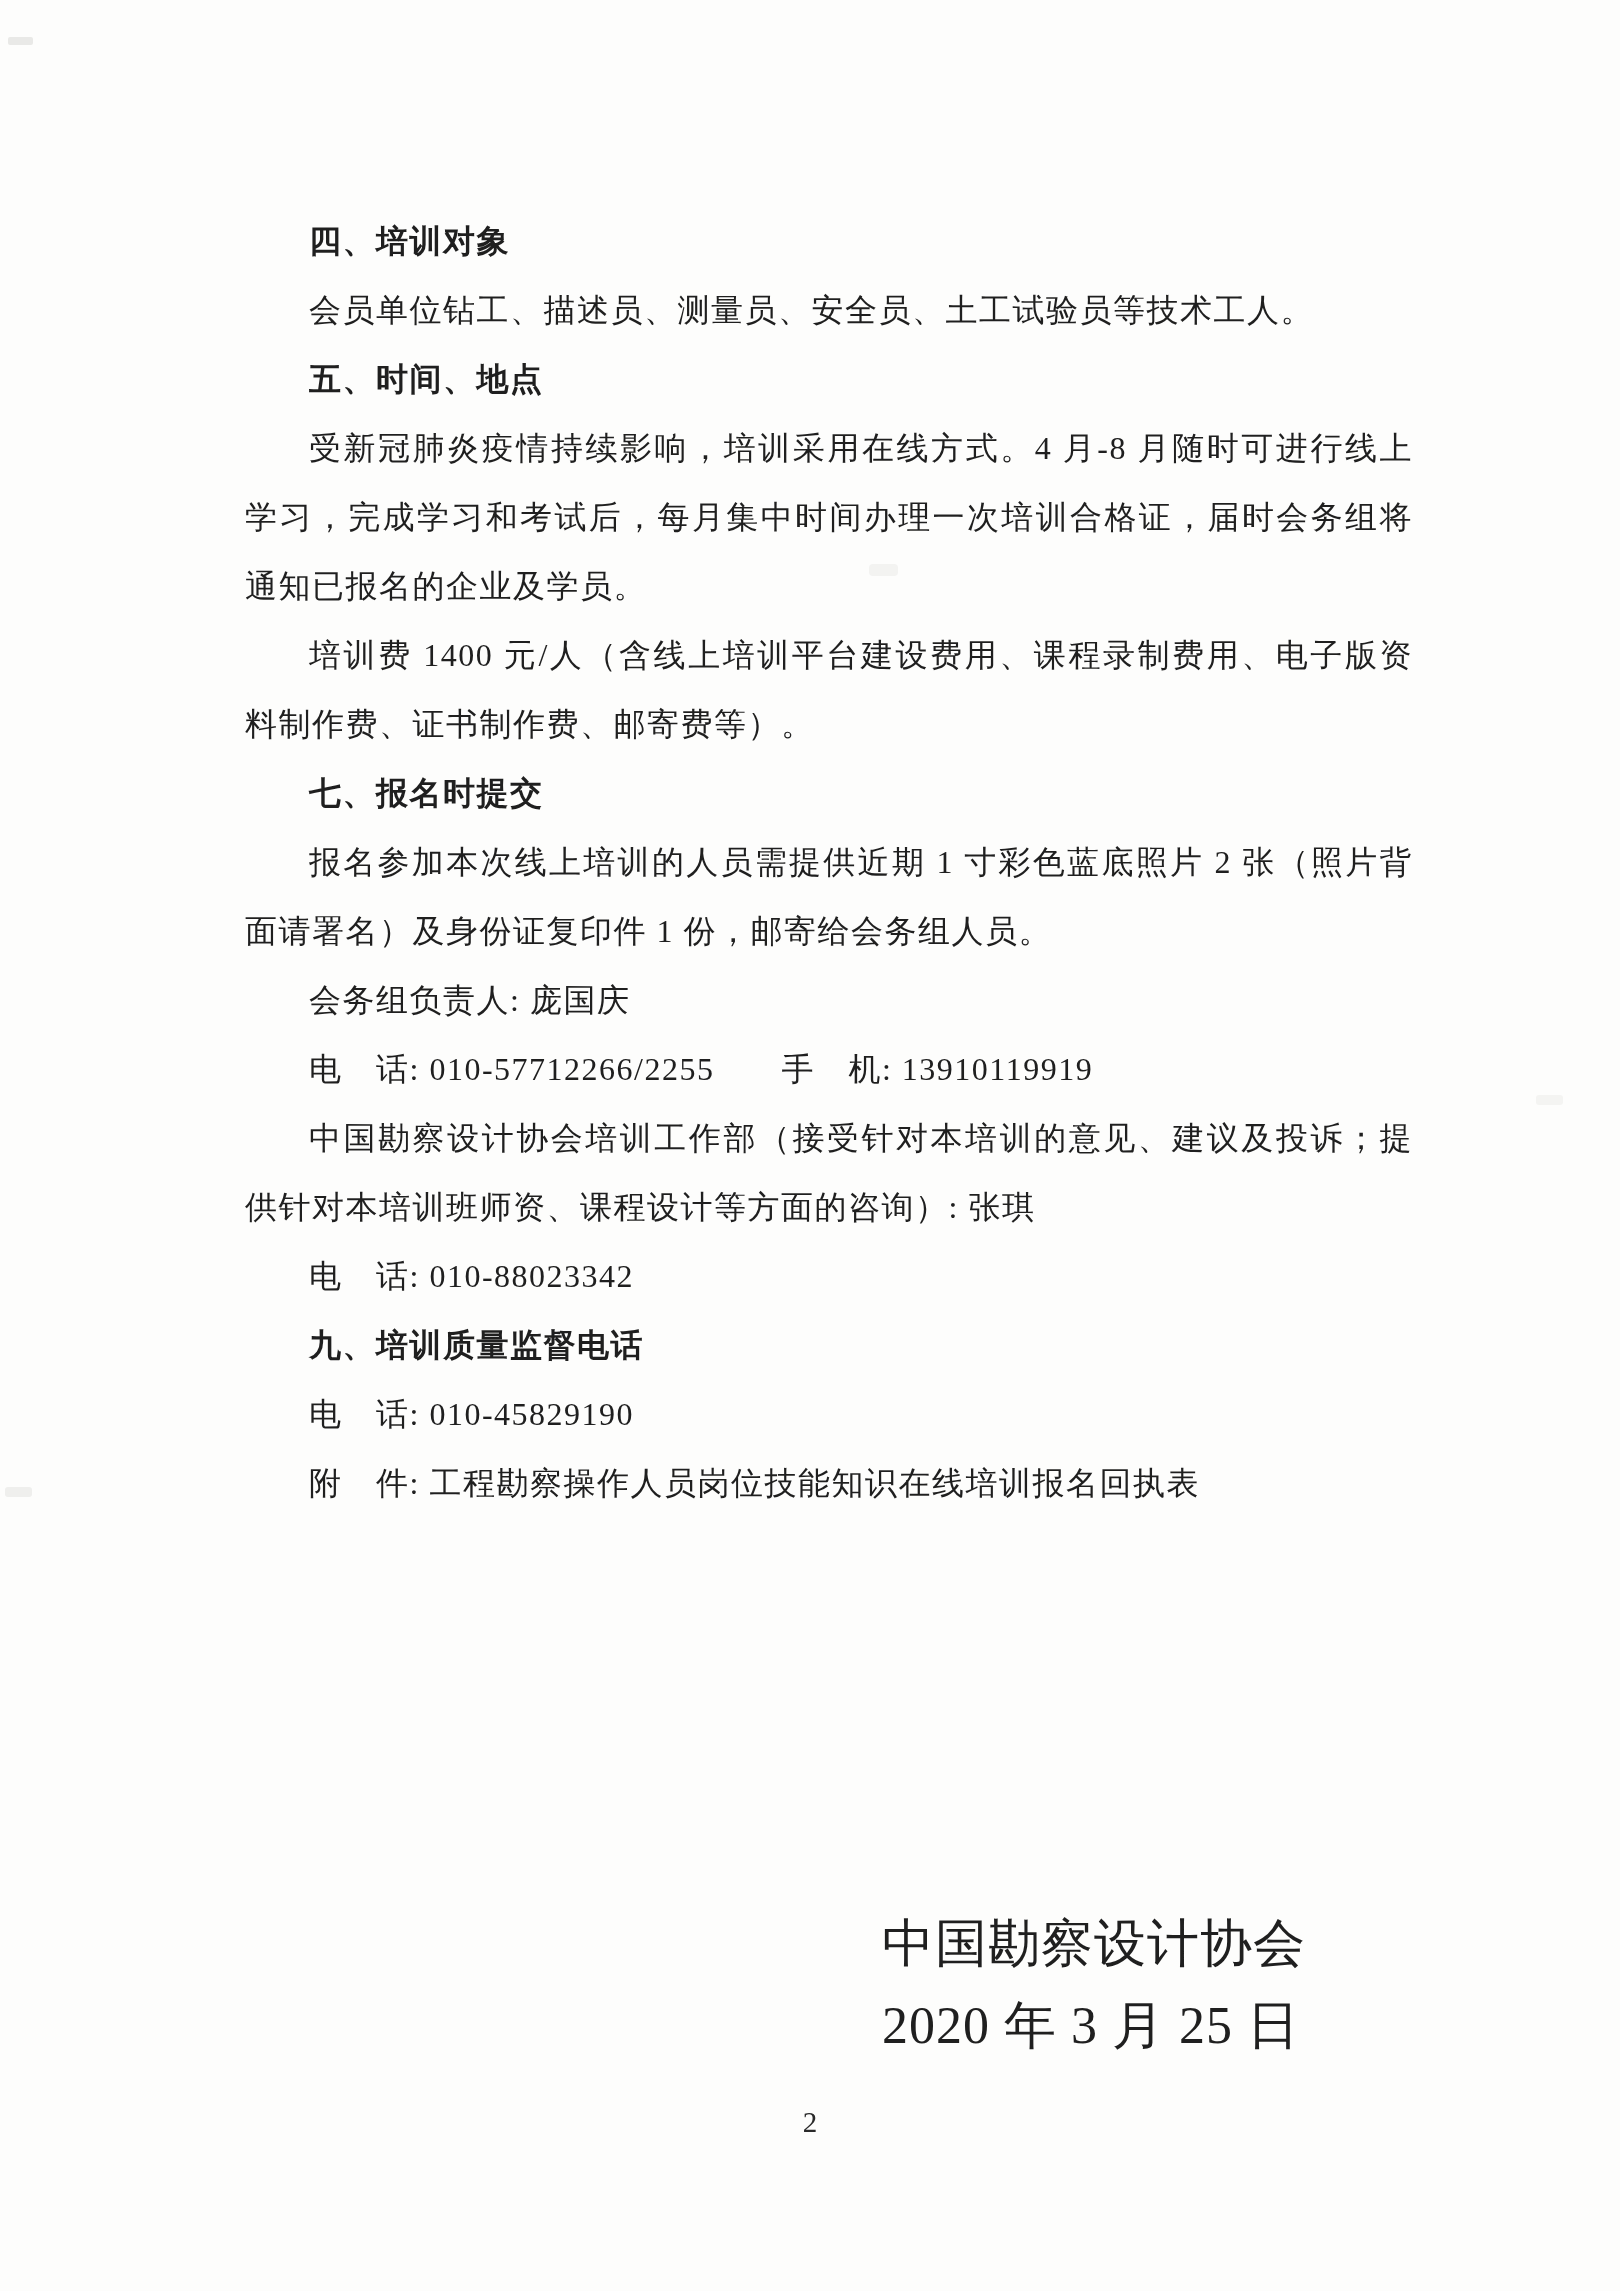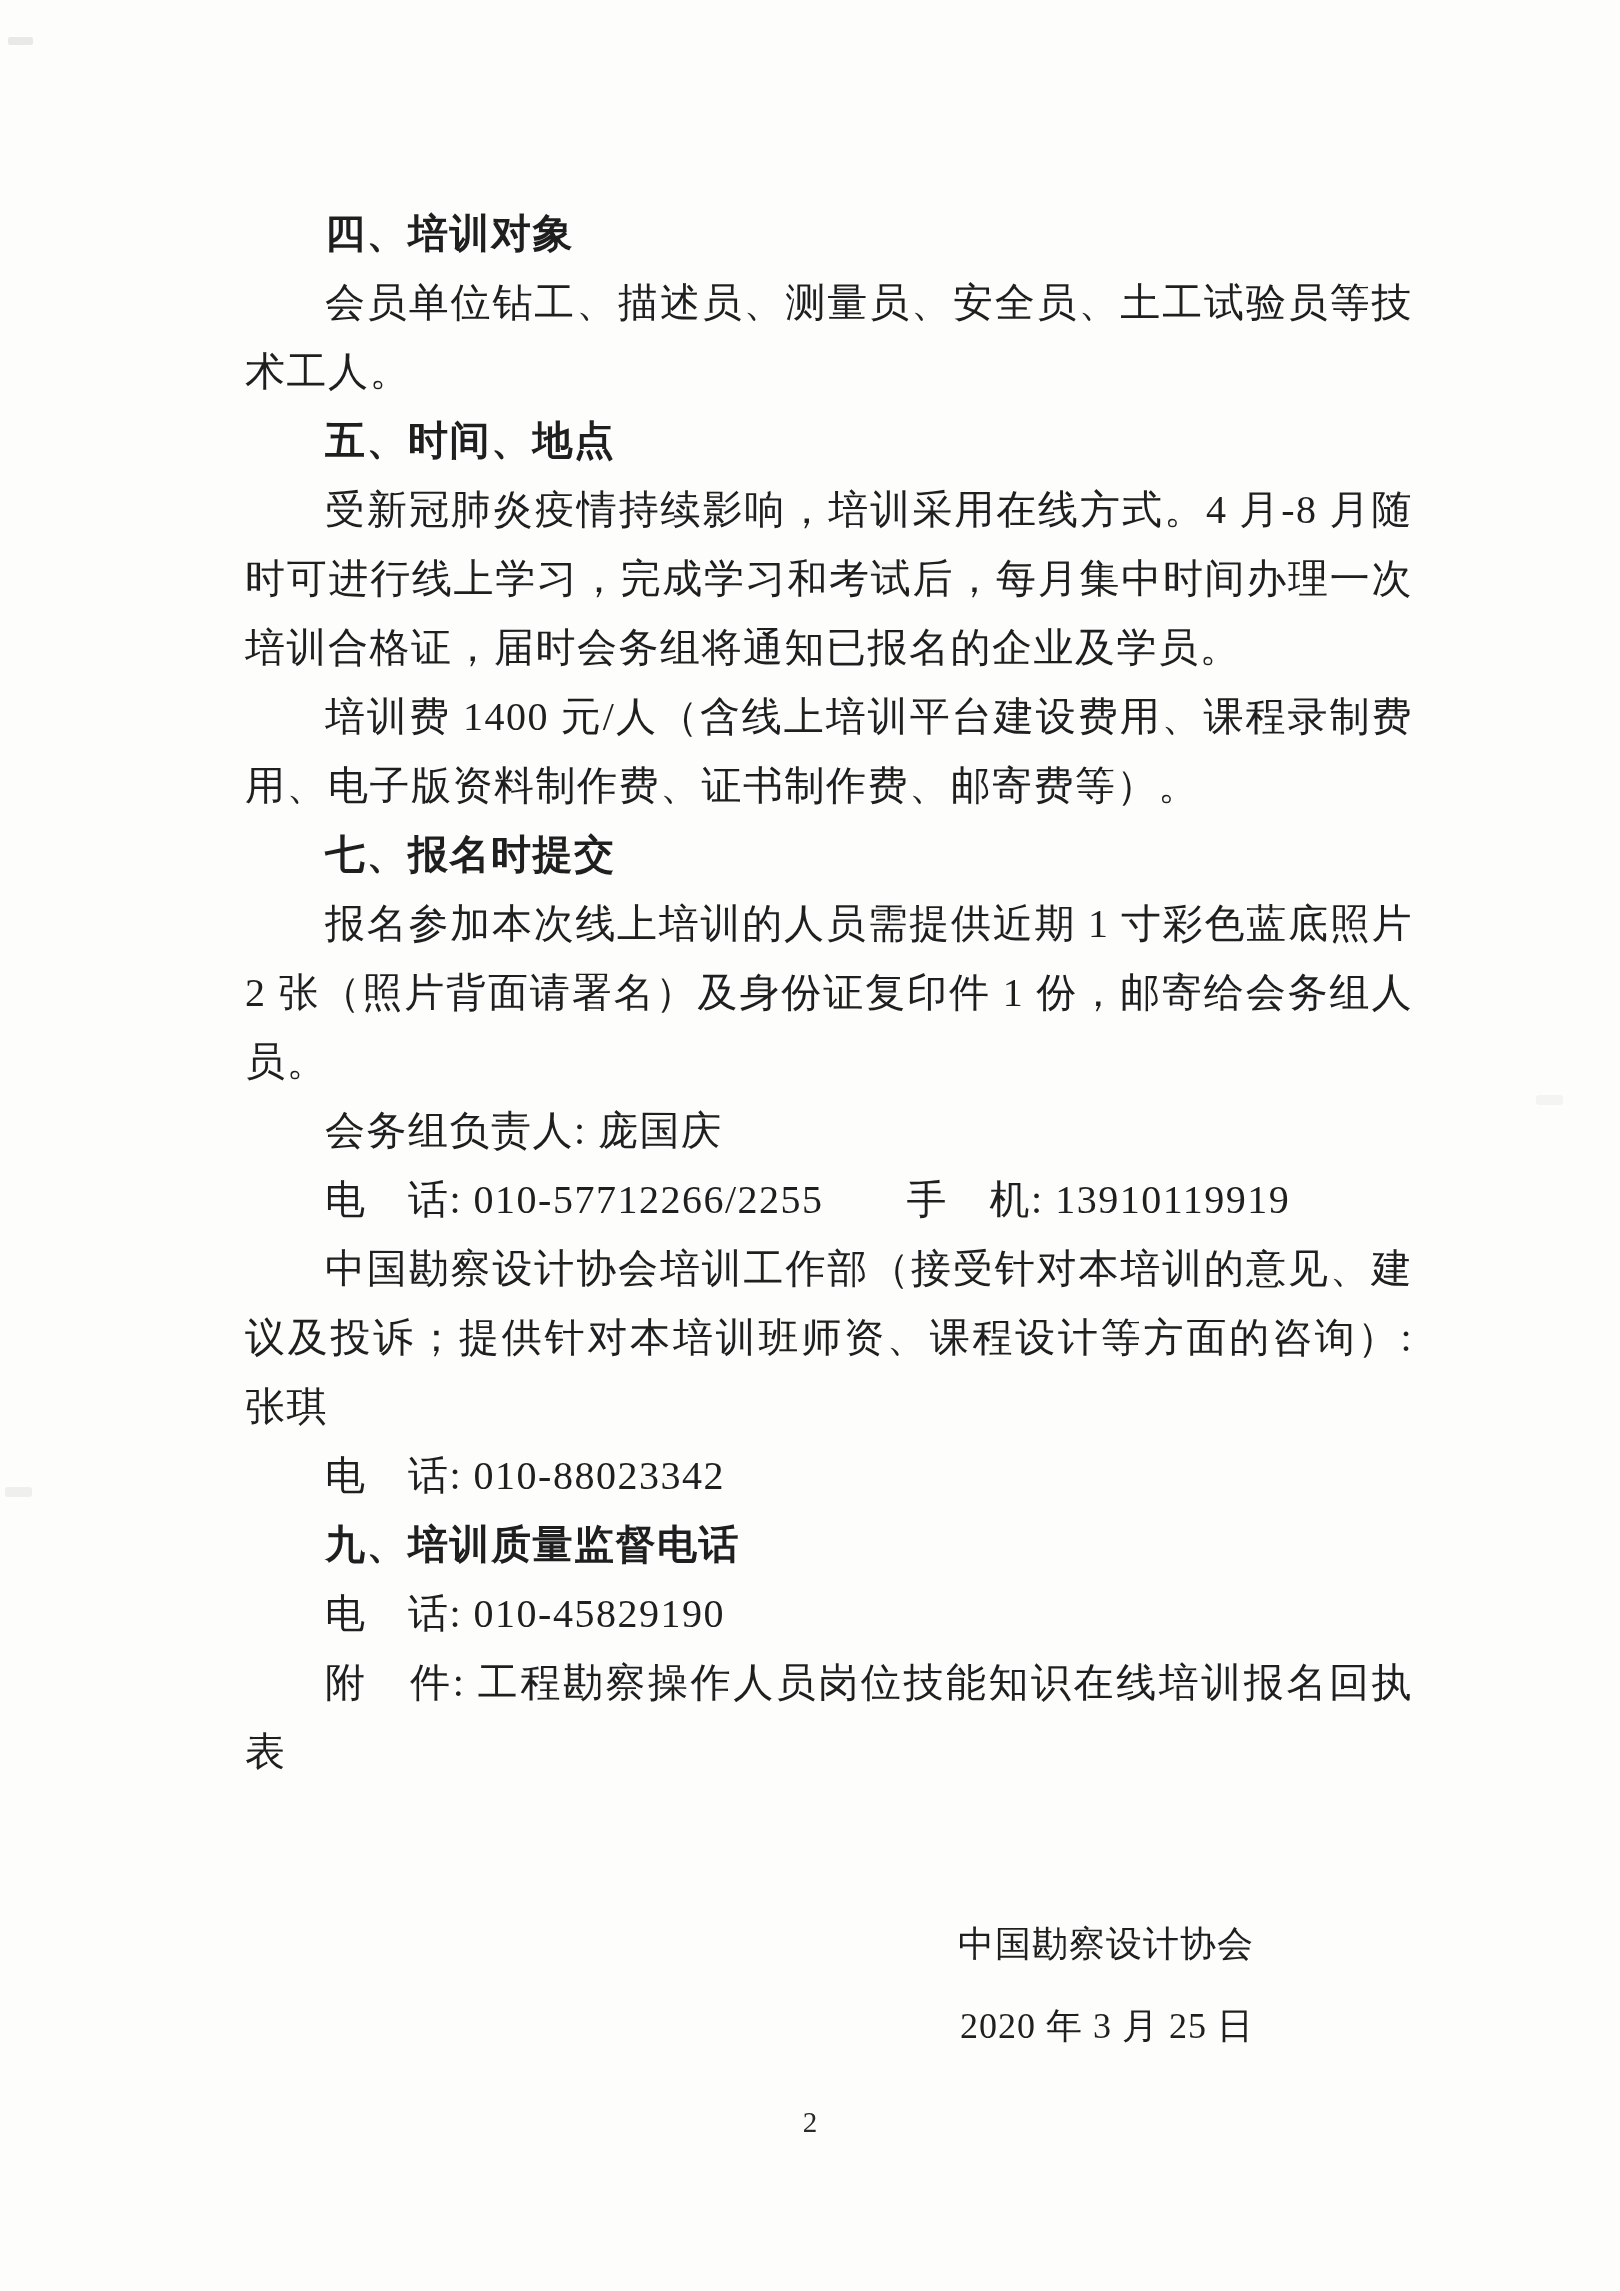--- a/index.html
+++ b/index.html
@@ -24,42 +24,42 @@
     width: 25.5px; height: 7.8px;
     background: #e9e9e7;
     box-shadow: 863px 529px 0 2px #f3f3f1,
                 -2px 1451px 0 1px #efefed,
                 1529px 1059px 0 1px #f4f4f2;
     border-radius: 2px;
   }
   .text-body {
     position: absolute;
     left: 245px;
-    top: 199px;
+    top: 207px;
     width: 1168px;
-    font-size: 40px;
+    font-size: 32px;
     line-height: 69px;
     letter-spacing: 1.5px;
     text-align: justify;
   }
   .block {
     margin: 0;
     padding: 0;
     text-indent: 2em;
   }
   .block.heading {
     font-weight: bold;
     text-align: left;
   }
   .signature {
     position: absolute;
     left: 882px;
     top: 1903px;
     width: 372px;
-    font-size: 36px;
+    font-size: 52px;
     line-height: 82px;
     letter-spacing: 1px;
     text-align: right;
   }
   .sig-line {
     white-space: nowrap;
   }
   .page-number {
     position: absolute;
     left: 0;

